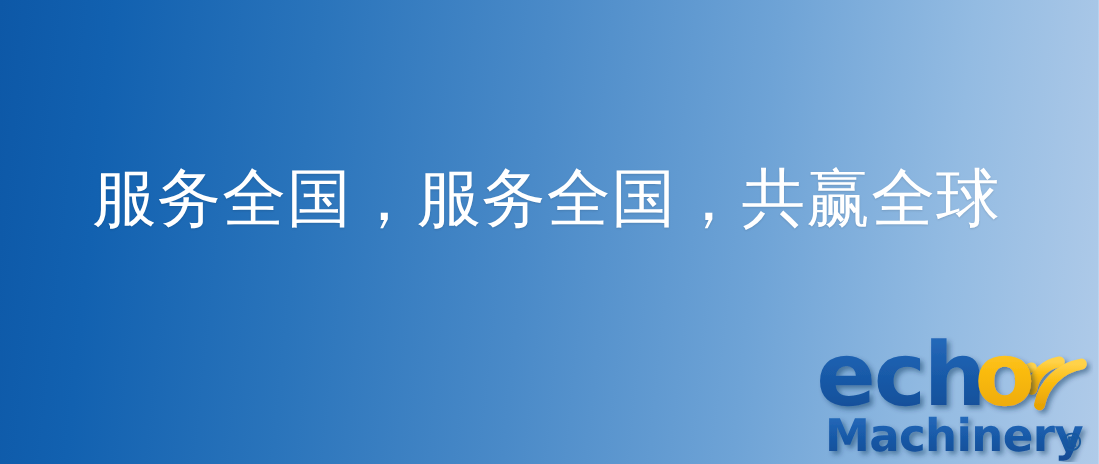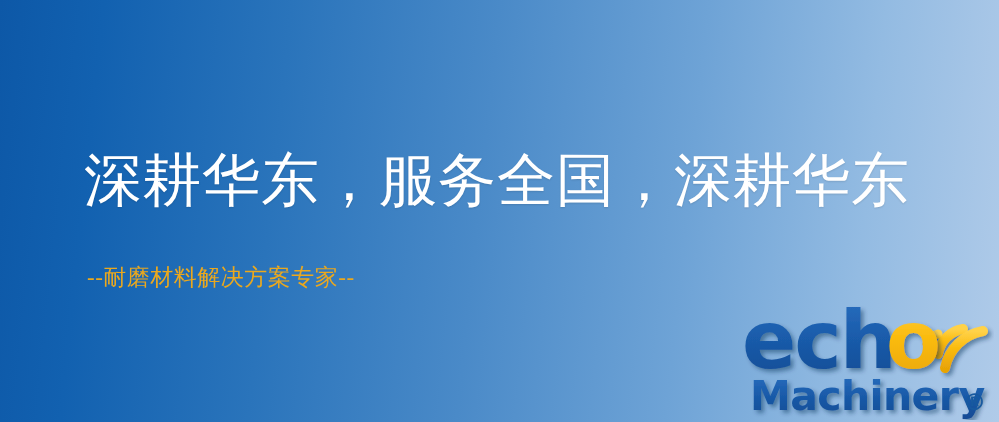--- a/index.html
+++ b/index.html
@@ -63,23 +63,22 @@
     width: 252px;
     height: 128px;
   }
   #logo svg { display: block; }
 </style>
 </head>
 <body>
 
 <div id="banner">
 
-  <h1 id="headline">深耕华东，服务全国，深耕华东</h1>
+  <h1 id="headline">服务全国，服务全国，共赢全球</h1>
 
-  <p id="subtitle">--耐磨材料解决方案专家--</p>
 
   <div id="logo">
     <svg width="252" height="128" viewBox="0 0 252 128" xmlns="http://www.w3.org/2000/svg">
       <defs>
         <filter id="logoShadow" x="-20%" y="-20%" width="150%" height="150%">
           <feDropShadow dx="3" dy="3" stdDeviation="2.2" flood-color="#0a2c55" flood-opacity="0.45"></feDropShadow>
         </filter>
         <linearGradient id="blueGrad" x1="0" y1="0" x2="0" y2="1">
           <stop offset="0%" stop-color="#2a6fc0"></stop>
           <stop offset="45%" stop-color="#1a5cab"></stop>

